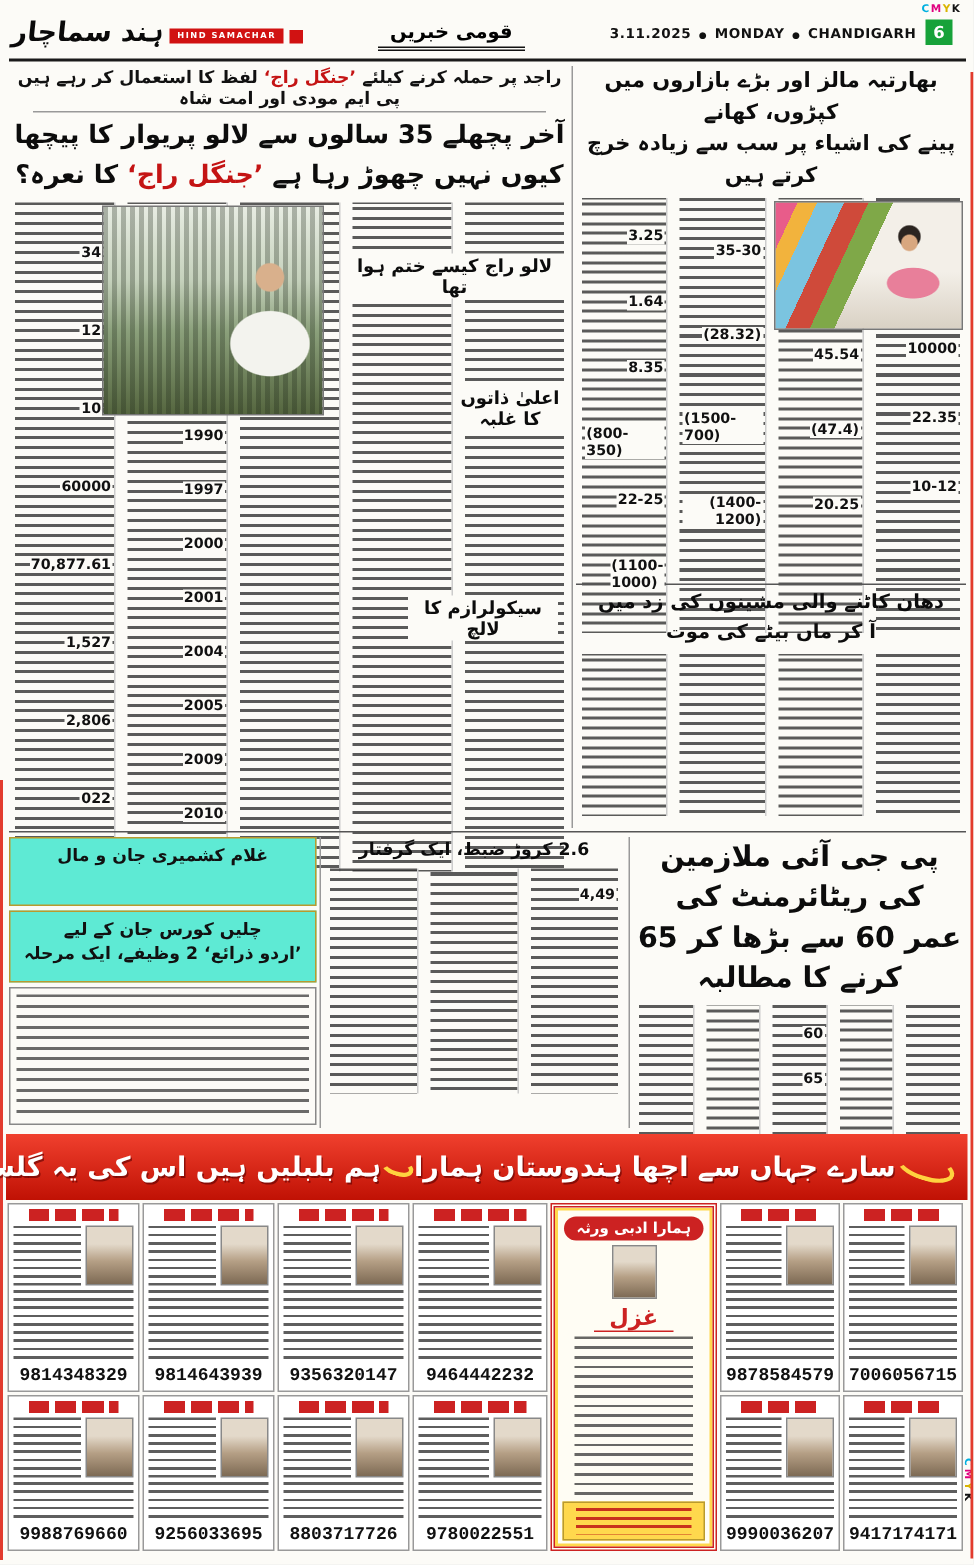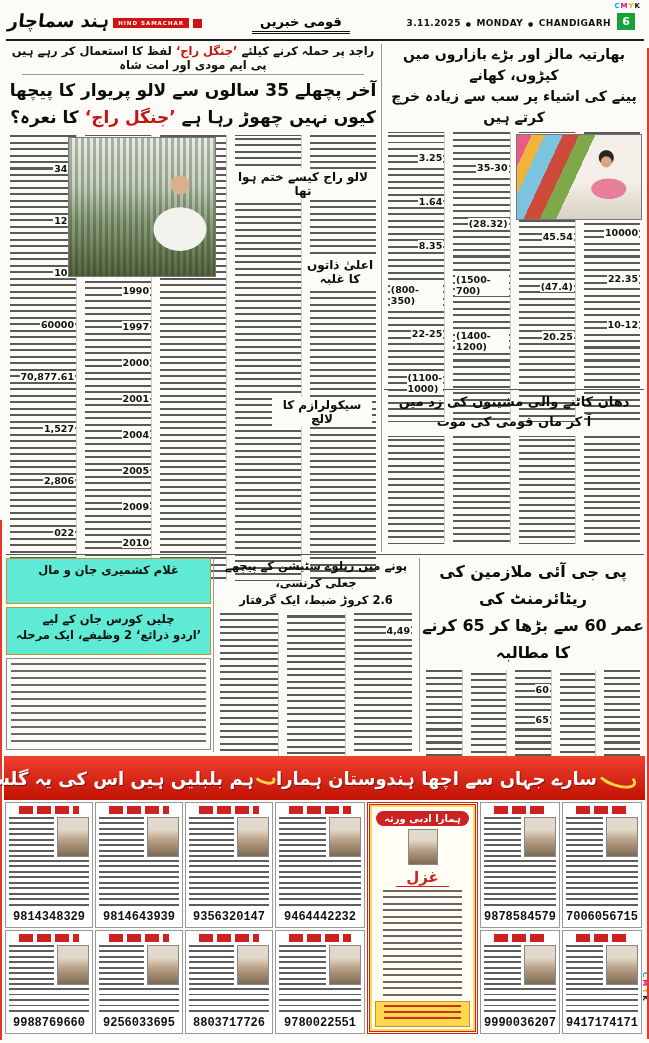--- a/index.html
+++ b/index.html
@@ -25,21 +25,21 @@
 .rule-v{position:absolute;border-left:1px solid #999;}
 
 .story{position:absolute;}
 .kicker{font-size:11.5px;font-weight:bold;text-align:center;color:#111;}
 .red{color:#c41414;}
 .inner-rule{border-top:1px solid #999;margin:2px 16px;}
 .headline-xl{font-size:17px;font-weight:bold;text-align:center;line-height:27px;color:#0c0c0c;}
 .headline-l{font-size:14px;font-weight:bold;text-align:center;line-height:21px;color:#0c0c0c;}
 .headline-m{font-size:13px;font-weight:bold;text-align:center;line-height:20px;color:#0c0c0c;}
 .headline-s{font-size:11.5px;font-weight:bold;text-align:center;line-height:17px;color:#0c0c0c;}
-.headline-sbi{font-size:16px;font-weight:bold;text-align:center;line-height:27px;color:#0c0c0c;}
+.headline-sbi{font-size:19px;font-weight:bold;text-align:center;line-height:27px;color:#0c0c0c;}
 .body{position:relative;margin-top:4px;}
 .cols{display:flex;flex-direction:row-reverse;height:100%;}
 .textcol{flex:1;margin:0 4px;position:relative;background:repeating-linear-gradient(to bottom,rgba(45,45,45,.78) 0 2px,transparent 2px 6.5px);text-decoration:underline;}
 .cols .textcol+.textcol{border-right:1px solid #ccc;}
 .cols .textcol:nth-child(2n){background-position-y:3px;}
 .tok{position:absolute;right:1px;max-width:95%;background:#fcfbf7;color:#111;font-weight:bold;font-size:9.5px;line-height:11px;padding:0 1px;direction:ltr;z-index:2;}
 .subhead{position:absolute;font-weight:bold;font-size:12px;text-align:center;background:#fcfbf7;padding:1px 2px;z-index:3;color:#0c0c0c;}
 .photo{position:absolute;border:1px solid #777;z-index:2;}
 .photo-lalu{left:62px;top:2px;width:148px;height:140px;background:
  radial-gradient(circle at 76% 34%, #d9b08c 0 9px, transparent 10px),
@@ -172,41 +172,41 @@
           </div>
         <div class="textcol">
             <span class="tok" style="top: 99px;">45.54</span>
             <span class="tok" style="top: 149px;">(47.4)</span>
             <span class="tok" style="top: 199px;">20.25</span>
           </div>
         <div class="textcol">
             <span class="tok" style="top: 30px;">35-30</span>
             <span class="tok" style="top: 86px;">(28.32)</span>
             <span class="tok" style="top: 142px;">(1500-700)</span>
-            <span class="tok" style="top: 198px;">(1400-1200)</span>
+            <span class="tok" style="top: 198px; text-align: right;">(1400-1200)</span>
           </div>
         <div class="textcol">
             <span class="tok" style="top: 20px;">3.25</span>
             <span class="tok" style="top: 64px;">1.64</span>
             <span class="tok" style="top: 108px;">8.35</span>
             <span class="tok" style="top: 152px;">(800-350)</span>
             <span class="tok" style="top: 196px;">22-25</span>
             <span class="tok" style="top: 240px; margin-left: 24px;">(1100-1000)</span>
           </div>
       </div>
       <div class="photo photo-shop"></div>
     </div>
   </div>
 
   <div class="rule-h" style="left:384px;width:260px;top:389px"></div>
 
   <div class="story" style="left:384px;top:392px;width:260px;height:160px">
     <div class="headline-m u">
       <div>دھان کاٹنے والی مشینوں کی زد میں</div>
-      <div>آ کر ماں قومی کی موت</div>
+      <div>آ کر ماں بیٹے کی موت</div>
     </div>
     <div class="body" style="height:108px">
       <div class="cols">
         <div class="textcol"></div>
         <div class="textcol"></div>
         <div class="textcol"></div>
         <div class="textcol"></div>
       </div>
     </div>
   </div>
@@ -223,21 +223,20 @@
     </div>
     <div class="notice">
       <div class="notice-lines"></div>
     </div>
   </div>
 
   <div class="rule-v" style="left:213px;top:558px;height:194px"></div>
 
   <div class="story" style="left:216px;top:558px;width:200px;height:194px">
     <div class="headline-s u">
-      <div>پونے میں ریلوے سٹیشن کے پیچھے جعلی کرنسی،</div>
       <div>2.6 کروڑ ضبط، ایک گرفتار</div>
     </div>
     <div class="body" style="height:150px">
       <div class="cols">
         <div class="textcol">
             <span class="tok" style="top: 12px;">4,49</span>
           </div>
         <div class="textcol"></div>
         <div class="textcol"></div>
       </div>

